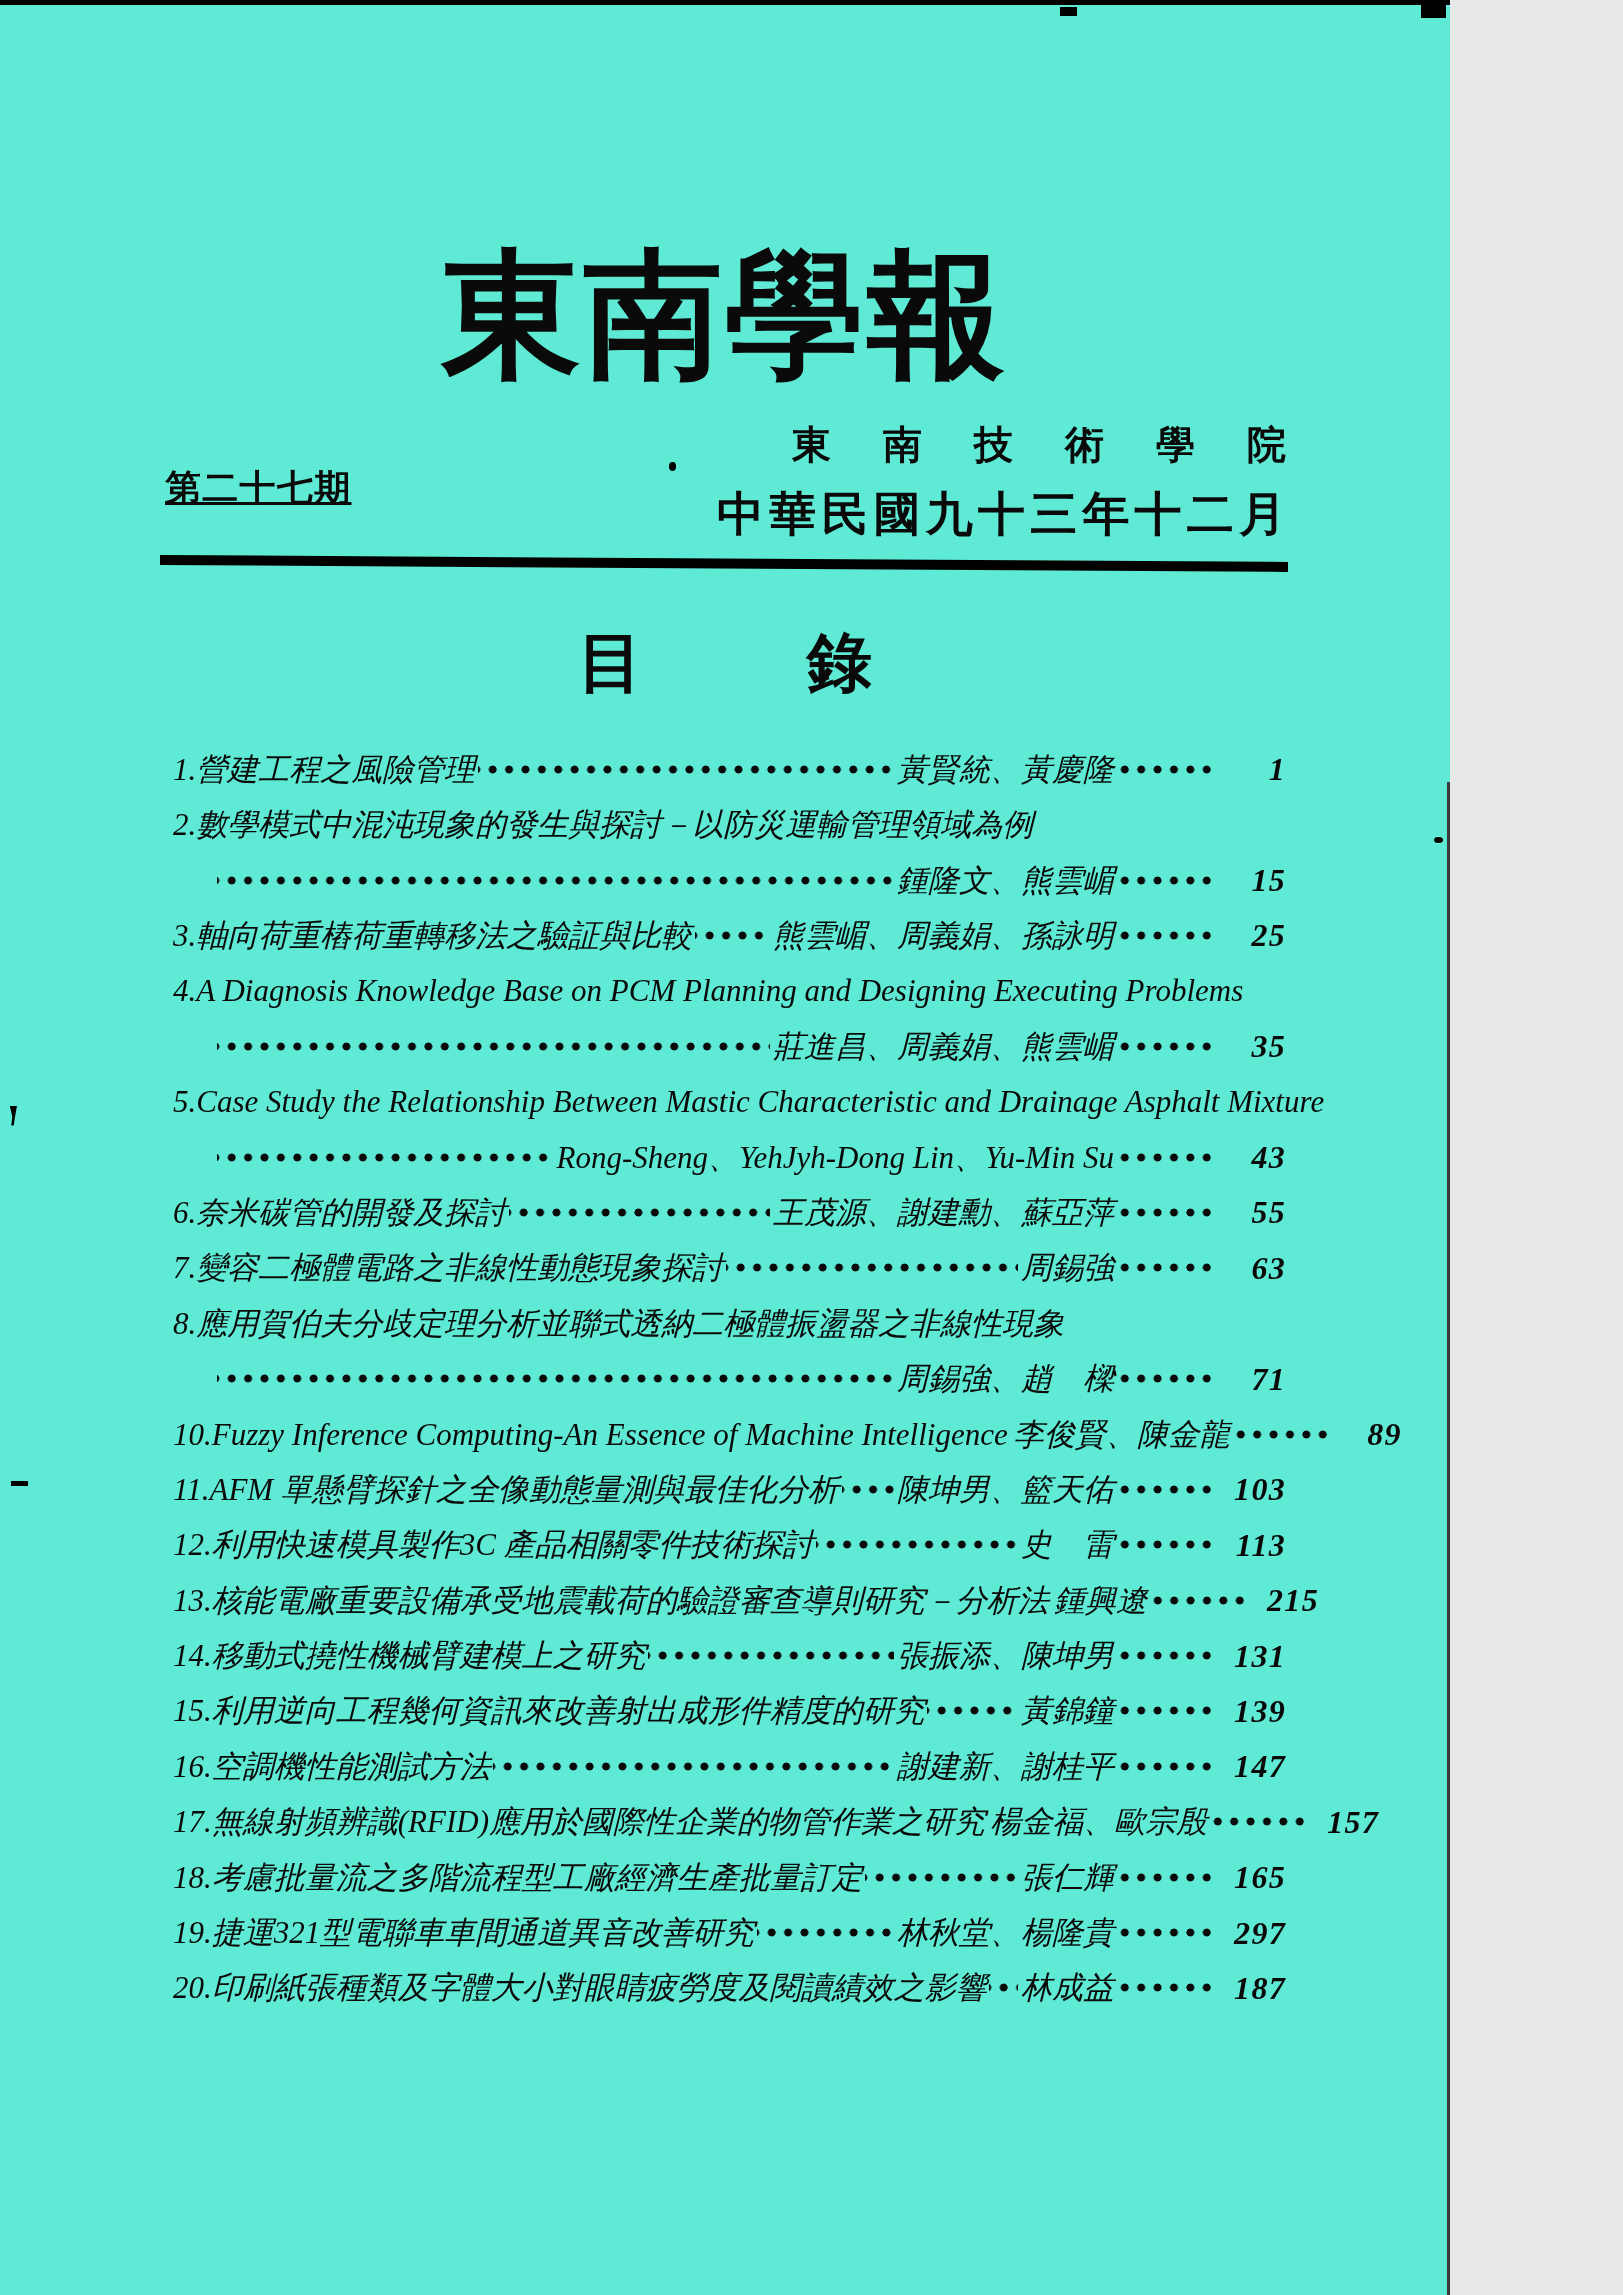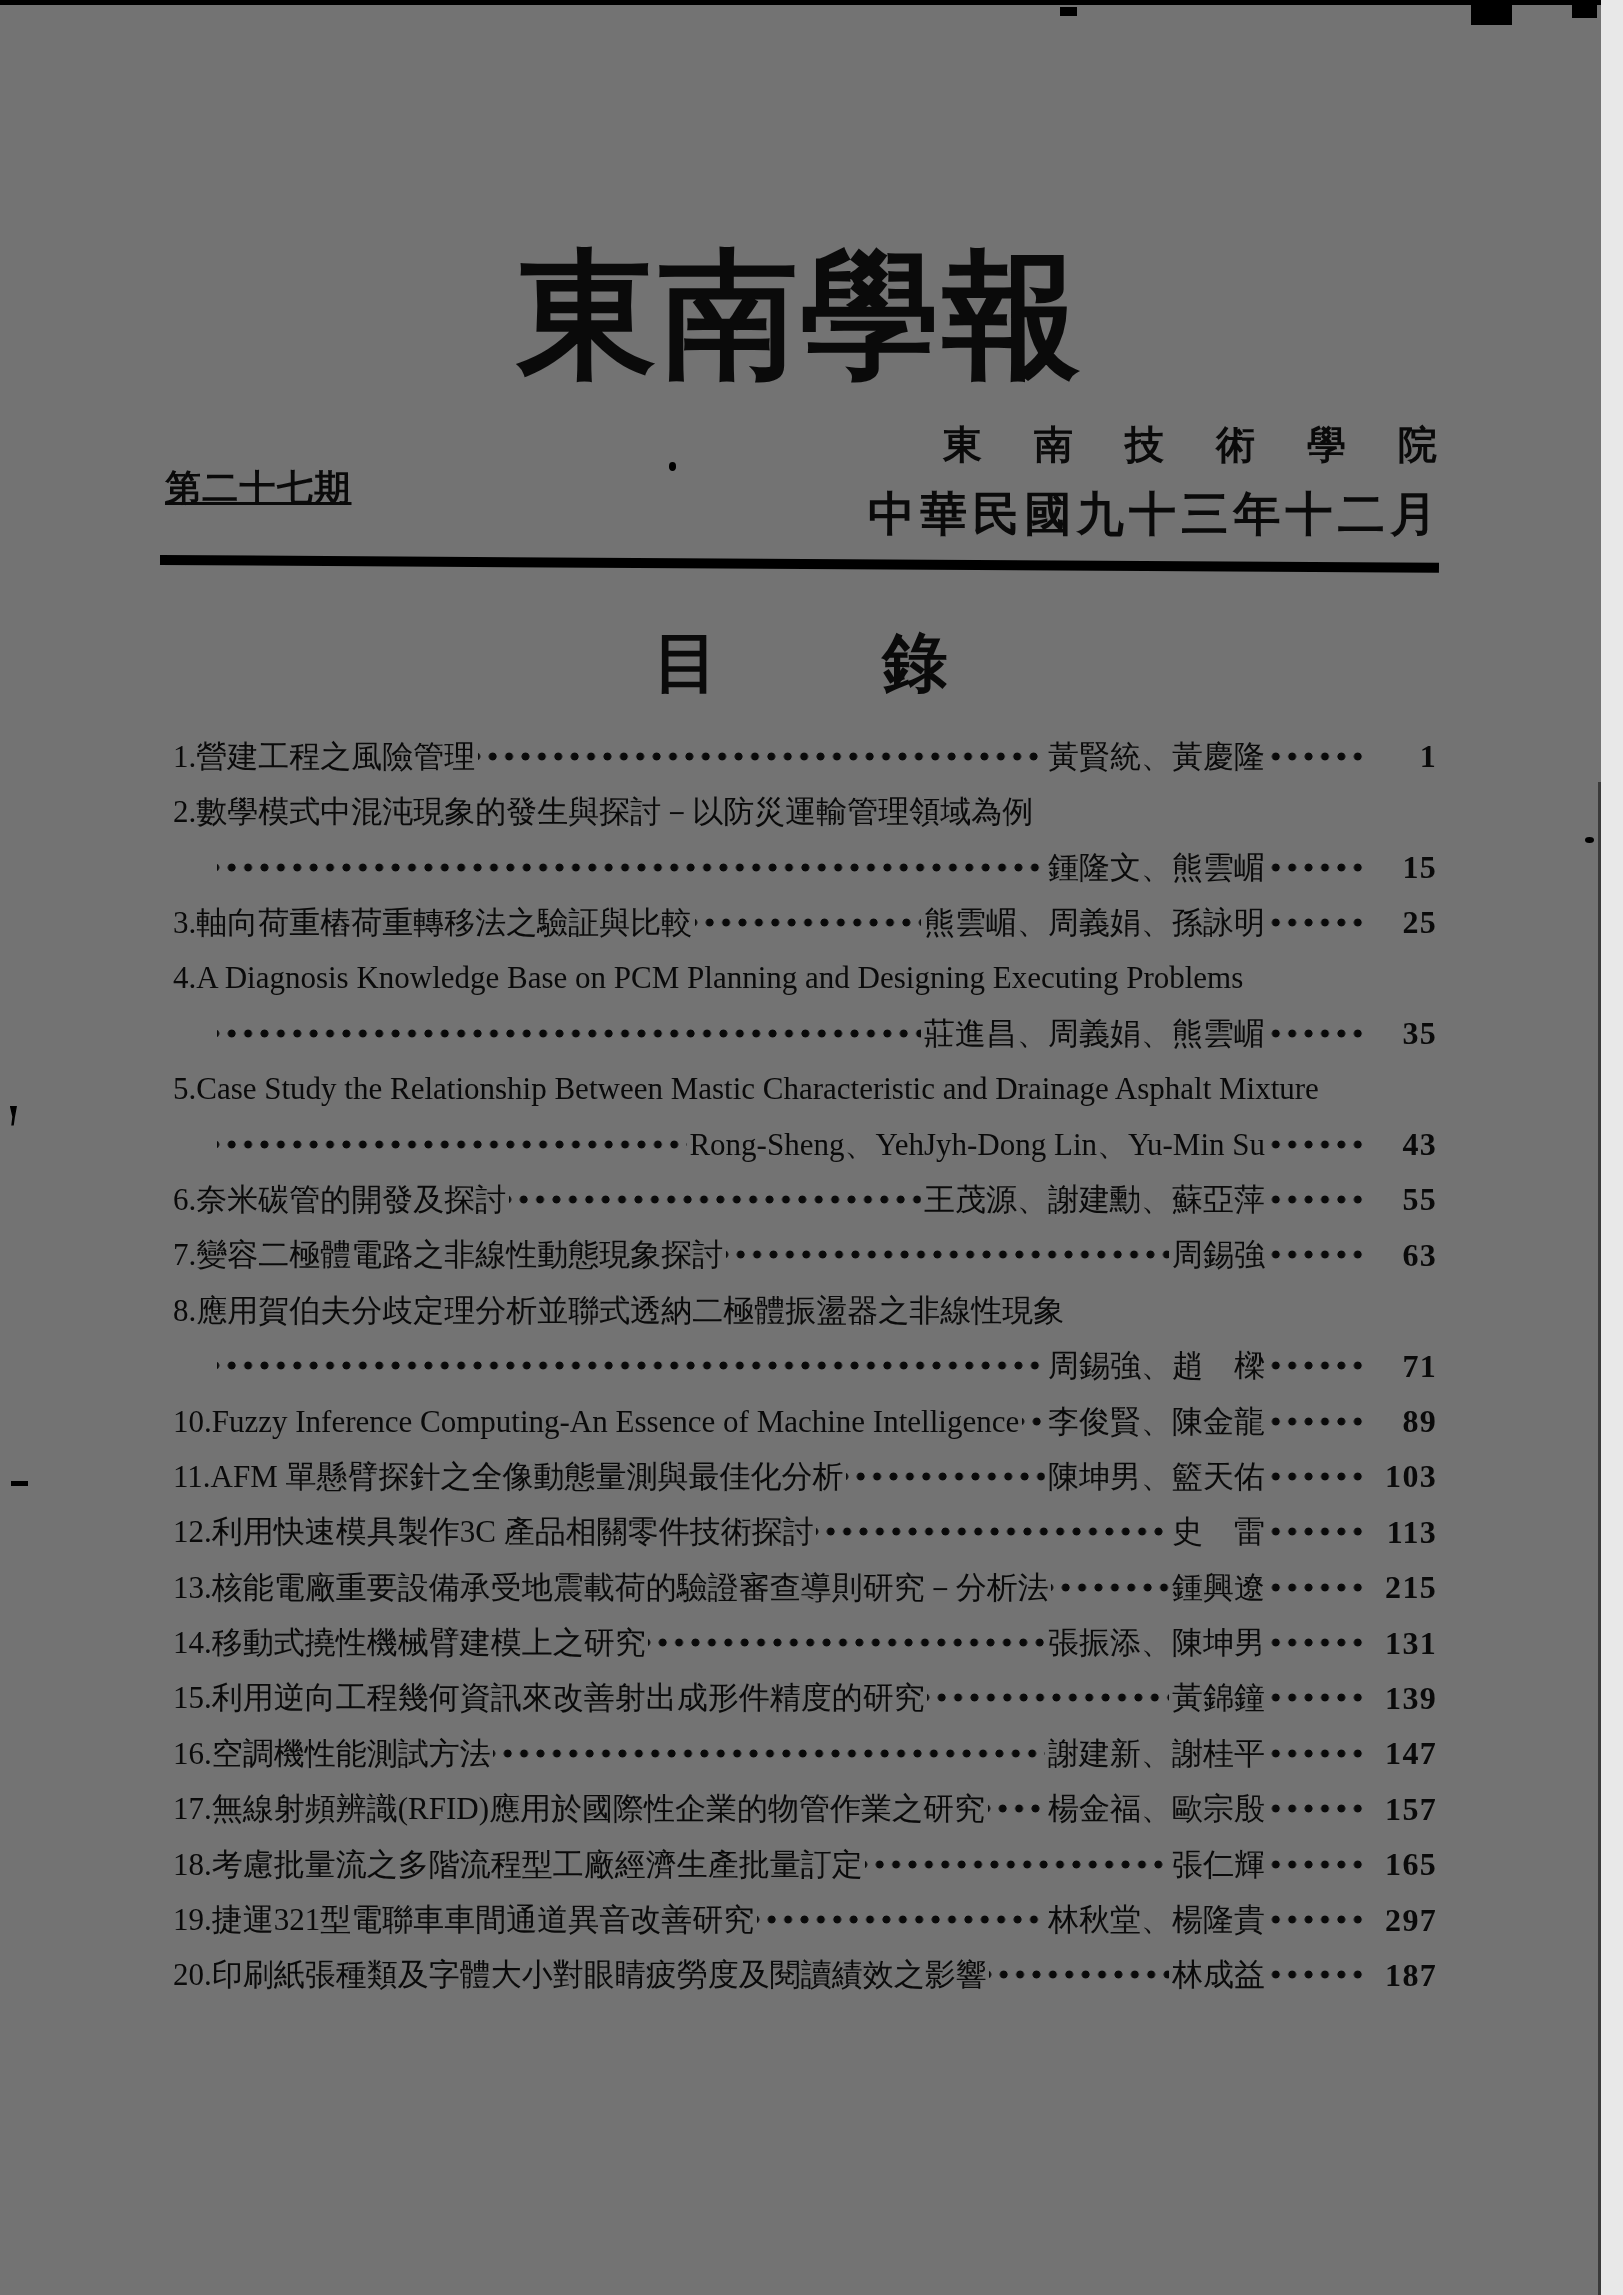--- a/index.html
+++ b/index.html
@@ -1,22 +1,22 @@
 <!DOCTYPE html>
 <html style="font-size:10.5px"><head>
 <meta charset="utf-8">
 <style>
   * { margin: 0; padding: 0; box-sizing: border-box; }
   html, body { background: #e8e8e8; }
   body { width: 1623px; }
   .page {
     position: relative;
-    width: 1601px;
+    width: 1450px;
     height: 2295px;
-    background: #737373;
+    background: #5eead4;
     overflow: hidden;
     color: #0a0a0a;
     font-family: "Liberation Serif", serif;
   }
 
   
   .top-strip   { position: absolute; top: 0; left: 0; width: 100%; height: 4.6px; background: #000; }
   .mark-a      { position: absolute; top: 3.9px;  left: 1471px; width: 41px; height: 21px; background: #000; }
   .mark-b      { position: absolute; top: 2.6px;  right: 3.9px;  width: 25px; height: 15.7px; background: #000; }
   .mark-c      { position: absolute; top: 6.5px; left: 1060px; width: 17px; height: 9.2px; background: #000; }
@@ -63,23 +63,24 @@
     margin-top: 65px;
     display: flex;
     justify-content: center;
     gap: 164px;
     font-family: "Liberation Sans", sans-serif;
     font-weight: 900;
     font-size: 65px;
     line-height: 1;
   }
   .toc {
-    margin: 41px 164px 0 173px;
+    margin: 54px 164px 0 173px;
     font-size: 31px;
     line-height: 1;
+    font-style: italic;
   }
   .line {
     display: flex;
     align-items: center;
     height: 41px;
     margin-bottom: 14.4px;
     white-space: nowrap;
   }
   .line.cont { margin-left: 41px; }
   .line .text    { flex: 0 0 auto; }

